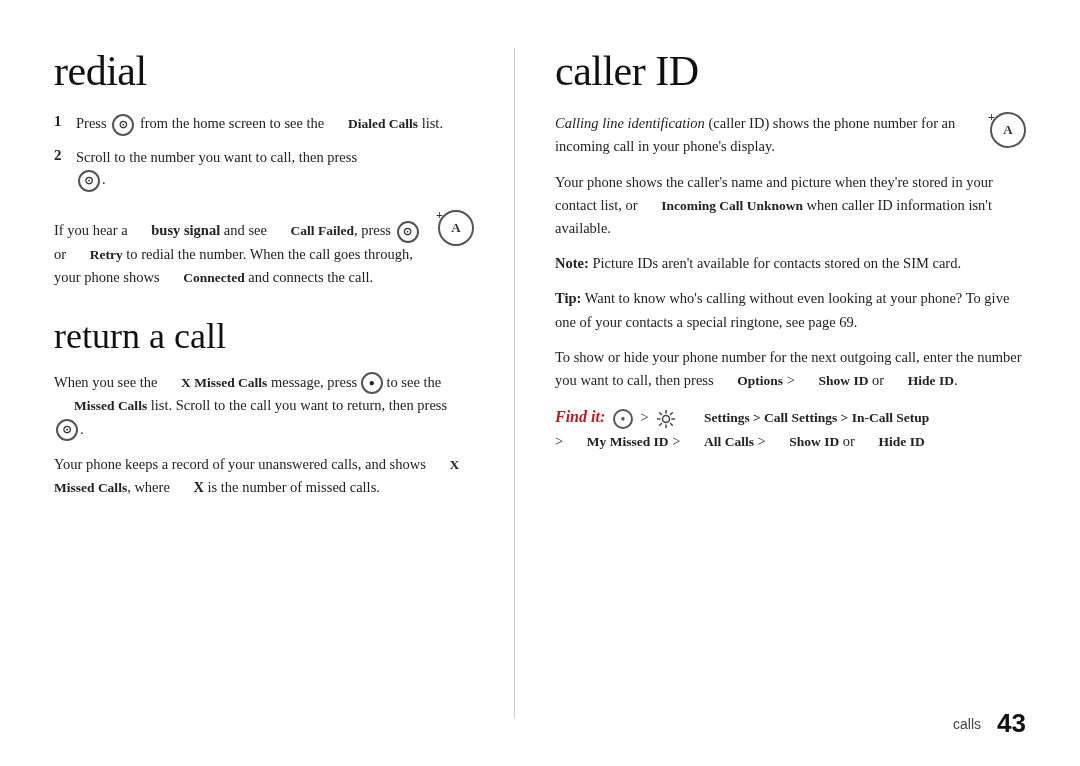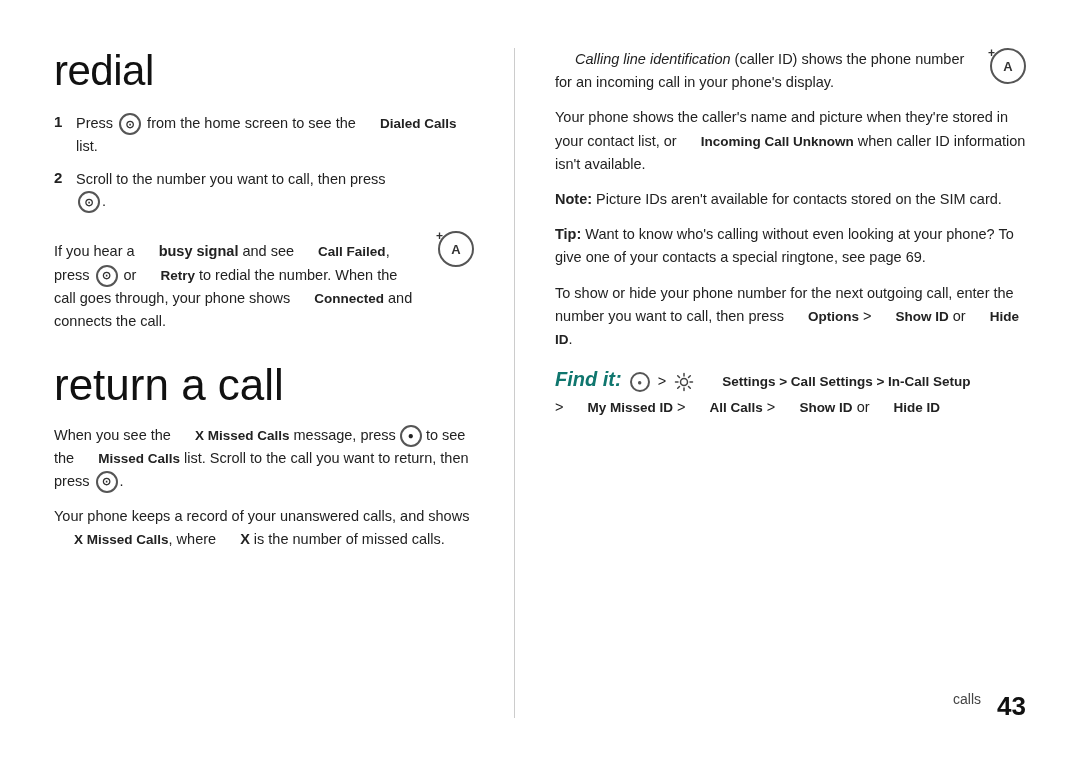--- a/index.html
+++ b/index.html
@@ -32,21 +32,21 @@
     }
     .section-title {
       font-size: 42px;
       font-weight: 300;
       color: #111;
       margin-bottom: 18px;
       line-height: 1.1;
       letter-spacing: -0.5px;
     }
     .section-title-sm {
-      font-size: 44px;
+      font-size: 36px;
       font-weight: 300;
       color: #111;
       margin-bottom: 14px;
       margin-top: 14px;
       line-height: 1.1;
     }
     .numbered-item {
       display: flex;
       flex-direction: row;
       margin-bottom: 10px;
@@ -87,44 +87,45 @@
       font-size: 14.5px;
       line-height: 1.6;
       color: #222;
       margin-bottom: 12px;
     }
     .cols-container {
       display: flex;
       flex-direction: row;
       width: 100%;
       height: 100%;
+      font-family: Liberation Serif, serif;
     }
     .vertical-divider {
       width: 1px;
       background: #ccc;
       flex-shrink: 0;
       margin: 0 0px;
     }
     .find-it-block {
       margin-top: 10px;
       font-size: 14.5px;
       line-height: 1.65;
     }
     .find-it-label {
-      font-size: 20px;
+      font-size: 16px;
       font-style: italic;
       font-weight: bold;
-      color: #0f766e;
+      color: #b91c1c;
     }
     .footer {
       position: absolute;
-      bottom: 44px;
+      bottom: 27px;
       right: 54px;
       display: flex;
-      align-items: flex-start;
+      align-items: center;
       gap: 16px;
       font-size: 14px;
       color: #444;
     }
     .page-num {
       font-size: 26px;
       font-weight: bold;
       color: #111;
     }
     .contact-icon {
@@ -214,24 +215,25 @@
         <p class="para">
           Your phone keeps a record of your unanswered calls, and shows <span class="bold code-text">X Missed Calls</span>, where <span class="bold">X</span> is the number of missed calls.
         </p>
       </div>
     </div>
 
     <div class="vertical-divider"></div>
 
     <div class="right-col">
 
+      <h1 class="section-title">caller ID</h1>
 
       <div style="display:flex;align-items:flex-start;gap:10px;margin-bottom:12px;">
         <p class="para" style="margin-bottom:0;flex:1;">
-          <span style="font-style:italic;margin-left:20px;">Calling line identification</span> (caller ID) shows the phone number for an incoming call in your phone's display.
+          <span style="font-style:italic;">Calling line identification</span> (caller ID) shows the phone number for an incoming call in your phone's display.
         </p>
         <div style="flex-shrink:0;">
           <div class="contact-icon">
             <span class="plus">+</span>
             <span class="letter">A</span>
           </div>
         </div>
       </div>
 
       <p class="para">

